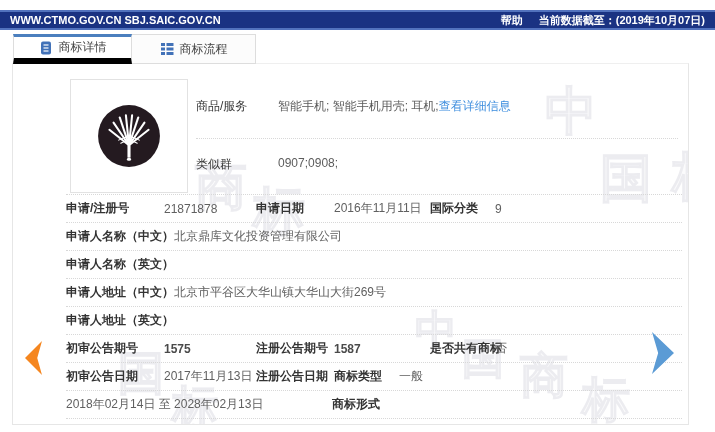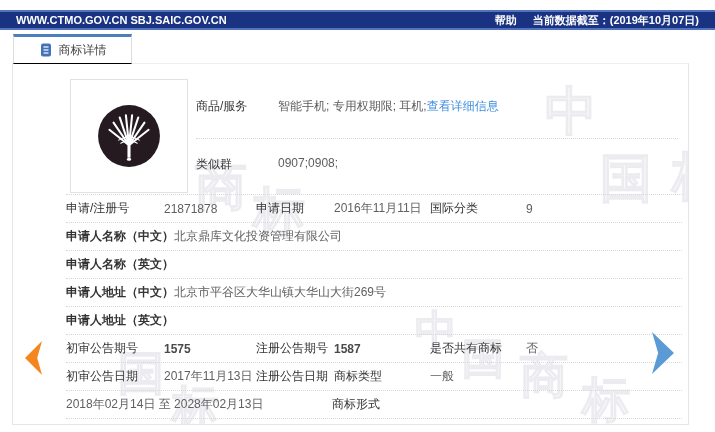--- a/index.html
+++ b/index.html
@@ -6,32 +6,32 @@
   body{
     width:715px;height:432px;position:relative;overflow:hidden;
     background:#fff;
     font-family:"Liberation Sans","DejaVu Sans",sans-serif;
   }
   
   .topbar{
     position:absolute;left:0;top:10px;width:715px;height:20px;box-sizing:border-box;
     background:#1a3282;border-top:2px solid #5272bd;border-bottom:2px solid #5272bd;
     display:flex;align-items:center;justify-content:space-between;
-    padding:0 16px;color:#fff;font-size:11px;font-weight:bold;white-space:nowrap;
+    padding:0 10px;color:#fff;font-size:11px;font-weight:bold;white-space:nowrap;
   }
   .topbar-right{display:flex;gap:16px;align-items:flex-start}
   .topbar a{color:#fff;text-decoration:none;cursor:pointer}
   
   .tabs{position:absolute;left:13px;top:34px;display:flex;z-index:5}
   .tab{
     width:119px;height:30px;box-sizing:border-box;
     display:flex;align-items:center;justify-content:center;gap:6px;
     font-size:12px;color:#444;background:#fff;border:1px solid #ddd;cursor:pointer;
   }
-  .tab.active{border-top:3px solid #4b7fbe;border-bottom:1px solid #000000;position:relative;z-index:6}
+  .tab.active{border-top:3px solid #4b7fbe;border-bottom:6px solid #000000;position:relative;z-index:6}
   .tab.inactive{width:124px;background:#fcfcfc;border-left:none}
   .tab svg{flex:0 0 auto}
   
   .content{
     position:absolute;left:12px;top:63px;width:677px;height:362px;box-sizing:border-box;
     border:1px solid #e6e6e6;border-top:1px solid #efefef;background:#fff;overflow:hidden;
   }
   
   .wm{position:absolute;font-weight:bold;line-height:1;color:#fbfbfc;
       -webkit-text-stroke:1px #ececf0;z-index:0;user-select:none}
@@ -48,23 +48,23 @@
   .goods-row a{color:#3e8ede;text-decoration:none;cursor:pointer}
   .goods-sep{position:absolute;left:183px;right:10px;top:74px;border-top:1px dotted #d8d8d8;z-index:1}
   
   .rows{position:absolute;left:0;top:130px;right:0;z-index:1}
   .row{
     height:27px;margin-left:53px;margin-right:6px;
     border-bottom:1px dotted #d8d8d8;
     display:flex;align-items:center;font-size:12px;white-space:nowrap;
   }
   .row.first{border-top:1px dotted #d8d8d8}
-  .lb{font-weight:normal;color:#333;flex:0 0 auto}
+  .lb{font-weight:bold;color:#333;flex:0 0 auto}
   .vl{color:#606060}
-  .c1{width:98px}.c2{width:92px}.c3{width:78px}.c4{width:96px}.c5{width:96px}.c6{flex:1}
+  .c1{width:98px}.c2{width:92px}.c3{width:78px}.c4{width:96px}.c5{width:65px}.c6{flex:1}
   .wide{width:266px}
   .lbf{min-width:98px;font-weight:bold;color:#333}
   .bold{font-weight:bold;color:#4a4a4a}
   
   .arrow-left{
     position:absolute;left:25px;top:341px;width:17px;height:34px;background:#f5861f;
     clip-path:polygon(100% 0,0 50%,100% 100%,72% 50%);cursor:pointer;z-index:8;
   }
   .arrow-right{
     position:absolute;left:652px;top:332px;width:22px;height:42px;background:#5b9bd5;
@@ -84,20 +84,31 @@
 
 <div class="tabs">
   <div class="tab active">
     <svg width="14" height="14" viewBox="0 0 14 14">
       <rect x="2" y="0.5" width="10" height="13" rx="2" fill="#4272b8"></rect>
       <line x1="4.5" y1="4" x2="9.5" y2="4" stroke="#fff" stroke-width="1.2"></line>
       <line x1="4.5" y1="7" x2="9.5" y2="7" stroke="#fff" stroke-width="1.2"></line>
       <line x1="4.5" y1="10" x2="9.5" y2="10" stroke="#fff" stroke-width="1.2"></line>
     </svg>
     <span>商标详情</span>
+  </div>
+  <div class="tab inactive">
+    <svg width="14" height="14" viewBox="0 0 14 14">
+      <rect x="1" y="1" width="4" height="3" fill="#4272b8"></rect>
+      <rect x="6.5" y="1" width="7" height="3" fill="#4272b8"></rect>
+      <rect x="1" y="5.5" width="4" height="3" fill="#4272b8"></rect>
+      <rect x="6.5" y="5.5" width="7" height="3" fill="#4272b8"></rect>
+      <rect x="1" y="10" width="4" height="3" fill="#4272b8"></rect>
+      <rect x="6.5" y="10" width="7" height="3" fill="#4272b8"></rect>
+    </svg>
+    <span>商标流程</span>
   </div>
 </div>
 
 <div class="content">
 
   <span class="wm" style="left:182px;top:96px;font-size:52px">商</span>
   <span class="wm" style="left:240px;top:121px;font-size:52px">标</span>
   <span class="wm" style="left:532px;top:21px;font-size:52px">中</span>
   <span class="wm" style="left:587px;top:88px;font-size:52px">国</span>
   <span class="wm" style="left:659px;top:86px;font-size:52px">标</span>
@@ -125,21 +136,21 @@
         <path d="M22,36 Q32,30 42,36" fill="none"></path>
         <path d="M24,39 Q32,34 40,39" fill="none"></path>
       </g>
       <rect x="30.5" y="41" width="3" height="12" fill="#fff"></rect>
       <rect x="30" y="53" width="4" height="3" rx="1.5" fill="#fff"></rect>
     </svg>
   </div>
 
   <div class="goods-row" style="top:34px">
     <span class="glb">商品/服务</span>
-    <span class="gvl">智能手机; 专用权期限; 耳机; </span>
+    <span class="gvl">智能手机; 智能手机用壳; 耳机; </span>
     <a>查看详细信息</a>
   </div>
   <div class="goods-sep"></div>
   <div class="goods-row" style="top:92px">
     <span class="glb">类似群</span>
     <span class="gvl">0907;0908;</span>
   </div>
 
   <div class="rows">
 

